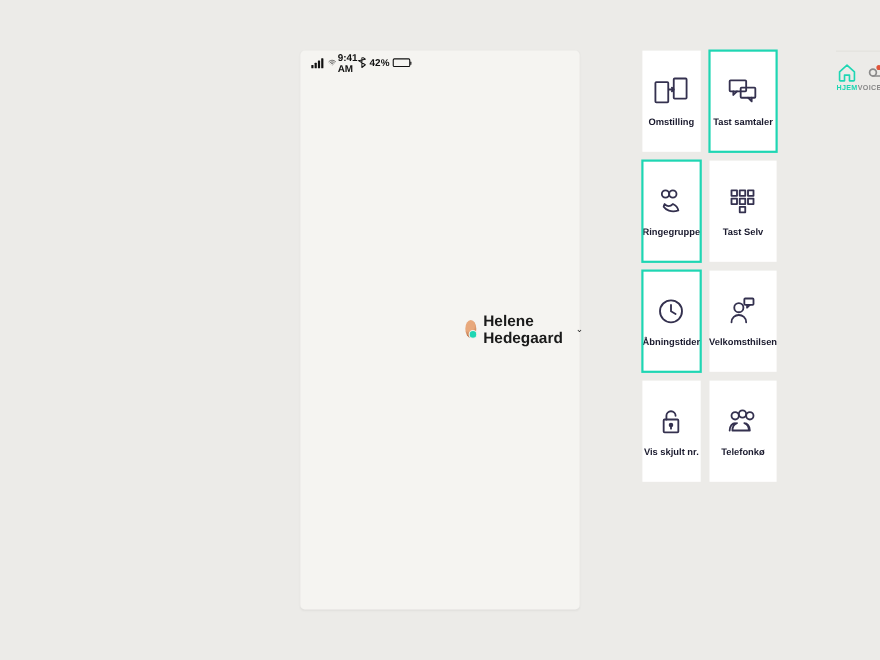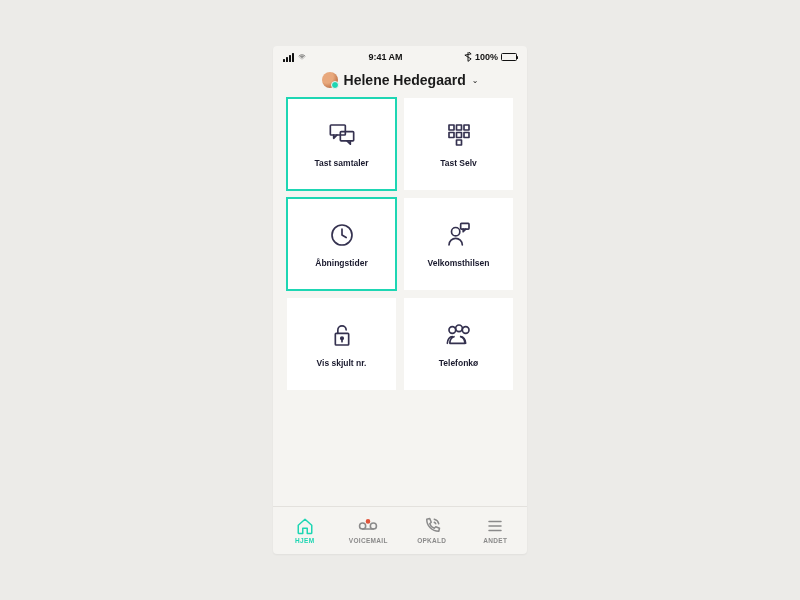--- a/index.html
+++ b/index.html
@@ -6,23 +6,24 @@
   body {
     background: #ecebe8;
     font-family: -apple-system, BlinkMacSystemFont, "Segoe UI", Arial, sans-serif;
     width: 800px; height: 600px;
     display: flex; align-items: center; justify-content: center;
   }
   .phone {
     width: 254px; height: 508px;
     background: #f5f4f1;
     border-radius: 4px;
-    display: flex; flex-direction: column;
+    display: flex; flex-direction: row;
     position: relative;
     box-shadow: 0 1px 2px rgba(0,0,0,0.05);
+    gap: 40px;
   }
   .status-bar {
     height: 18px; padding: 4px 10px 0;
     display: flex; align-items: center; justify-content: space-between;
     font-size: 9px; font-weight: 600; color: #111;
   }
   .status-left, .status-right { display:flex; align-items:center; gap:3px; }
   .signal-bars { display: inline-flex; align-items: flex-end; gap: 1px; }
   .signal-bars span { width: 2px; background: #111; border-radius:0.5px; }
   .signal-bars span:nth-child(1){height:3px} .signal-bars span:nth-child(2){height:5px}
@@ -75,44 +76,60 @@
           <path d="M6 12c3.3-3.3 8.7-3.3 12 0" stroke="#111" stroke-width="1.6"></path>
           <path d="M9 15c1.7-1.7 4.3-1.7 6 0" stroke="#111" stroke-width="1.6"></path>
           <circle cx="12" cy="18" r="1" fill="#111"></circle>
         </svg>
     </div>
     <span>9:41 AM</span>
     <div class="status-right">
       <svg width="8" height="10" viewBox="0 0 10 16">
           <path d="M5 1v14l5-4-10-6 10-2-5-4" stroke="#111" stroke-width="1.5" fill="none"></path>
         </svg>
-      <span>100%</span>
+      <span>42%</span>
       <span class="battery"><span class="battery-fill"></span></span>
     </div>
   </div>
 
   <div class="user-header">
     <span class="avatar"></span>
     <span class="user-name">Helene Hedegaard</span>
     <span class="chev">⌄</span>
   </div>
 
   <div class="grid">
 
+    <div class="card">
+      <svg width="34" height="30" viewBox="0 0 40 36">
+        <rect x="3" y="8" width="14" height="22" rx="1"></rect>
+          <rect x="23" y="4" width="14" height="22" rx="1"></rect>
+        <path d="M18 16h5m-2 -2 2 2-2 2"></path>
+      </svg>
+      <div class="card-label">Omstilling</div>
+    </div>
 
     <div class="card selected">
       <svg width="34" height="30" viewBox="0 0 40 36">
         <rect x="6" y="6" width="18" height="12" rx="1"></rect>
           <path d="M10 18v4l4-4"></path>
         <rect x="18" y="14" width="16" height="11" rx="1"></rect>
           <path d="M30 25v4l-4-4"></path>
       </svg>
       <div class="card-label">Tast samtaler</div>
     </div>
 
+    <div class="card selected">
+      <svg width="34" height="30" viewBox="0 0 40 36">
+        <circle cx="14" cy="10" r="4"></circle>
+          <circle cx="22" cy="10" r="4"></circle>
+        <path d="M28 28c-1-5-4-6-6-7-3 3-6 3-9 0-1 2-1 3-1 3 2 3 8 7 16 4z"></path>
+      </svg>
+      <div class="card-label">Ringegruppe</div>
+    </div>
 
     <div class="card">
       <svg width="34" height="30" viewBox="0 0 40 36">
         <rect x="8" y="6" width="6" height="6"></rect>
           <rect x="17" y="6" width="6" height="6"></rect>
           <rect x="26" y="6" width="6" height="6"></rect>
         <rect x="8" y="15" width="6" height="6"></rect>
           <rect x="17" y="15" width="6" height="6"></rect>
           <rect x="26" y="15" width="6" height="6"></rect>
         <rect x="17" y="24" width="6" height="6"></rect>

